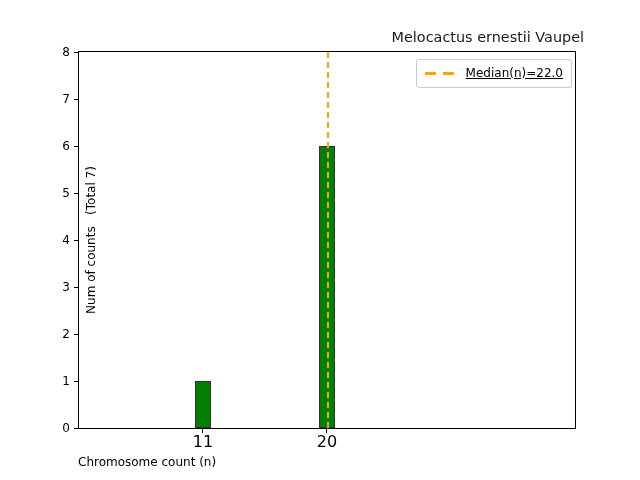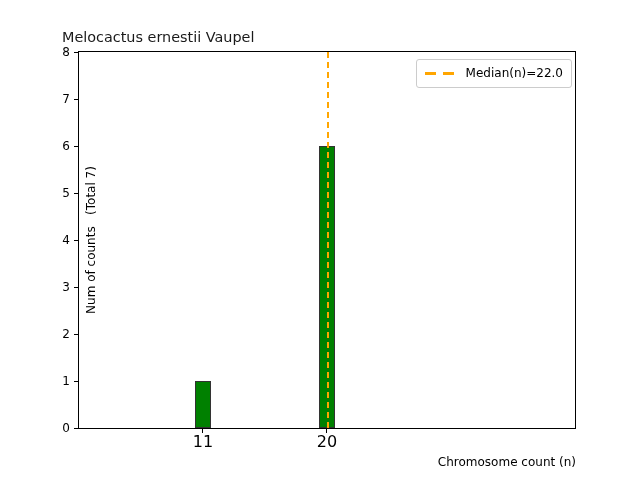--- a/index.html
+++ b/index.html
@@ -18,24 +18,24 @@
   #figure {
     position: relative;
     width: 640px;
     height: 480px;
     background: #ffffff;
   }
 
   
   #chart-title {
     position: absolute;
-    left: 62px;
+    left: 86px;
     top: 28px;
     width: 498px;
-    text-align: left;
+    text-align: right;
     font-size: 14.4px;
     color: #1a1a1a;
     line-height: 18px;
     white-space: nowrap;
   }
 
   
   #plot-area {
     position: absolute;
     left: 78px;
@@ -135,40 +135,41 @@
     color: #000000;
     line-height: 12px;
     white-space: nowrap;
   }
 
   #x-axis-label {
     position: absolute;
     left: 78px;
     top: 455px;
     width: 498px;
-    text-align: right;
+    text-align: left;
     font-size: 12px;
     color: #000000;
     line-height: 14px;
     white-space: nowrap;
   }
 
   
   #legend {
     position: absolute;
     right: 3px;
     top: 7px;
     box-sizing: border-box;
     background: #ffffff;
     border: 1px solid #cccccc;
     border-radius: 3px;
     padding: 6px 8px 6px 7px;
     display: flex;
     align-items: flex-start;
     gap: 8px;
+    text-decoration: underline;
   }
   #legend-marker {
     position: relative;
     width: 34px;
     height: 15px;
     flex: 0 0 34px;
   }
   #legend-marker::before,
   #legend-marker::after {
     content: "";

